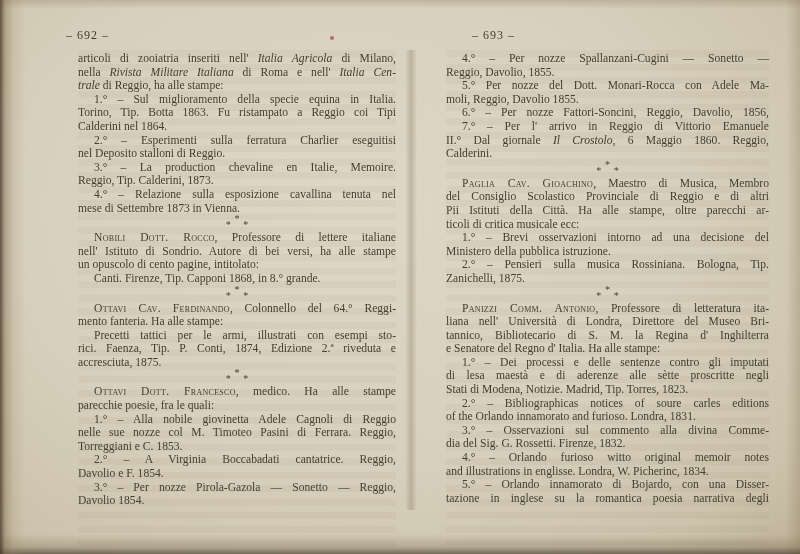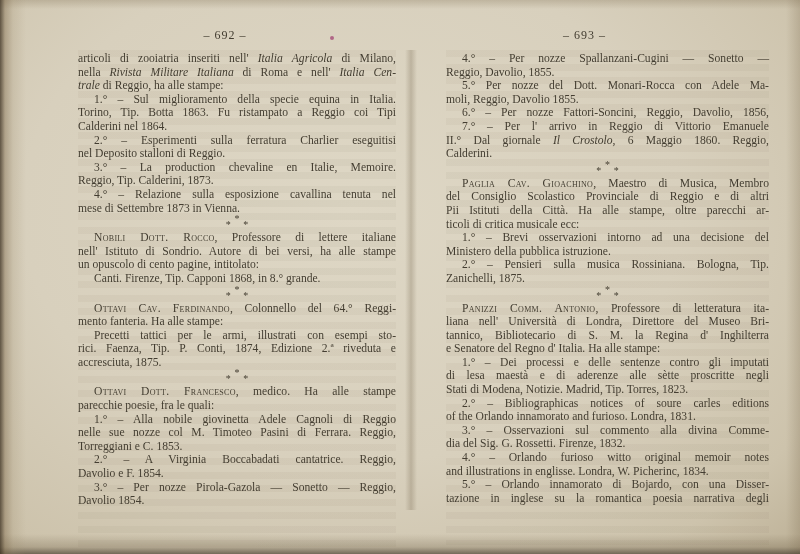--- a/index.html
+++ b/index.html
@@ -23,25 +23,25 @@
     position:absolute;left:405px;top:50px;width:12px;height:460px;
     background:linear-gradient(90deg, rgba(110,95,70,0) 0%, rgba(110,95,70,.28) 50%, rgba(110,95,70,0) 100%);
     pointer-events:none;
   }
   .ink-speck{
     position:absolute;left:330px;top:36px;width:4px;height:4px;border-radius:50%;
     background:var(--ink-speck,#a8537b);opacity:.85;
   }
   .page-number{
     position:absolute;top:28px;height:14px;
-    text-align:center;font-size:12px;letter-spacing:1px;
+    font-size:12px;letter-spacing:1px;
     color:var(--ink,#423c30);
   }
   .pn-left{left:66px;width:318px;}
-  .pn-right{left:423px;width:323px;}
+  .pn-right{left:472px;width:323px;}
   .page-body{
     position:absolute;top:52px;
     font-size:11.6px;line-height:13.6px;
     color:var(--ink,#423c30);
     text-rendering:optimizeLegibility;
   }
   .pb-left{left:78px;width:318px;}
   .pb-right{left:446px;width:323px;}
   
   .page-body::after{

